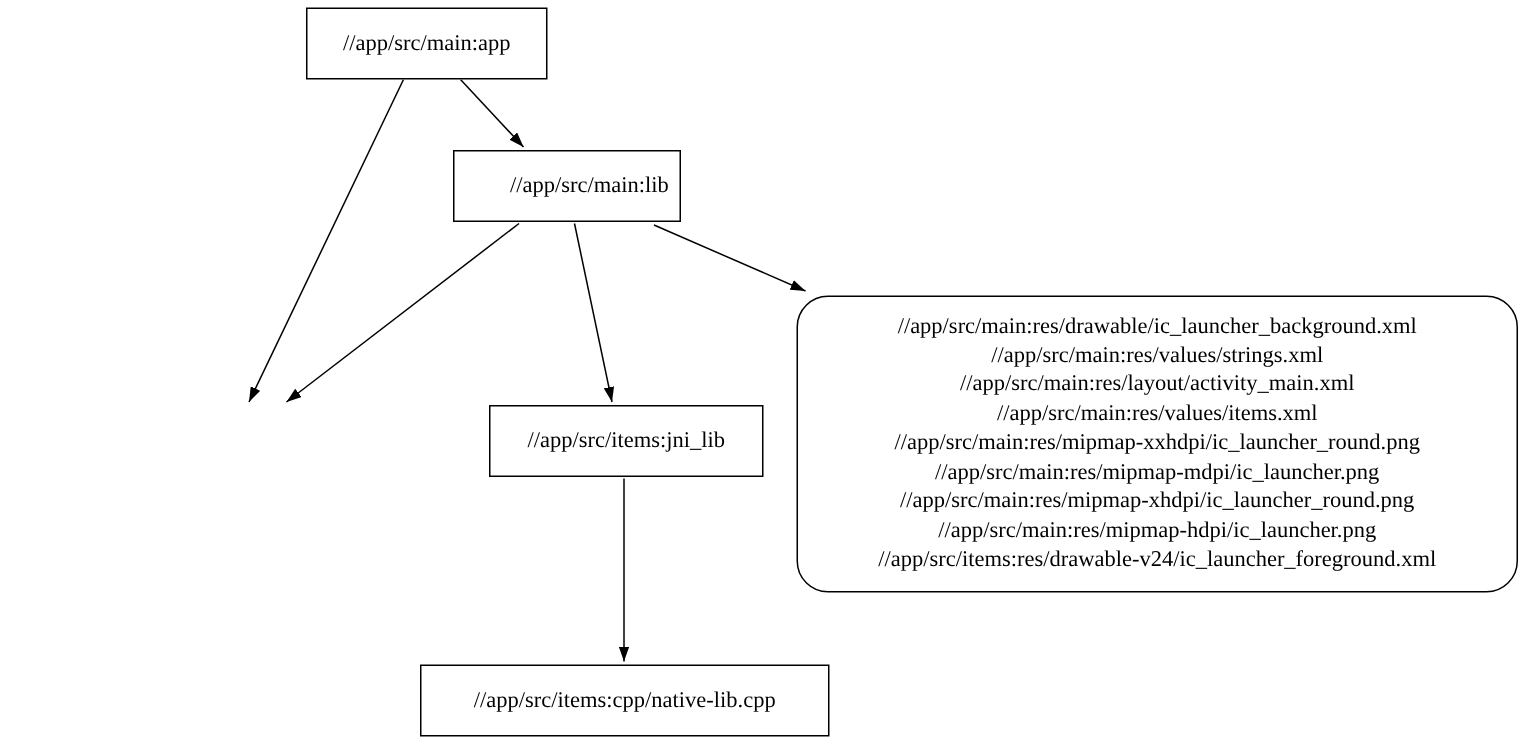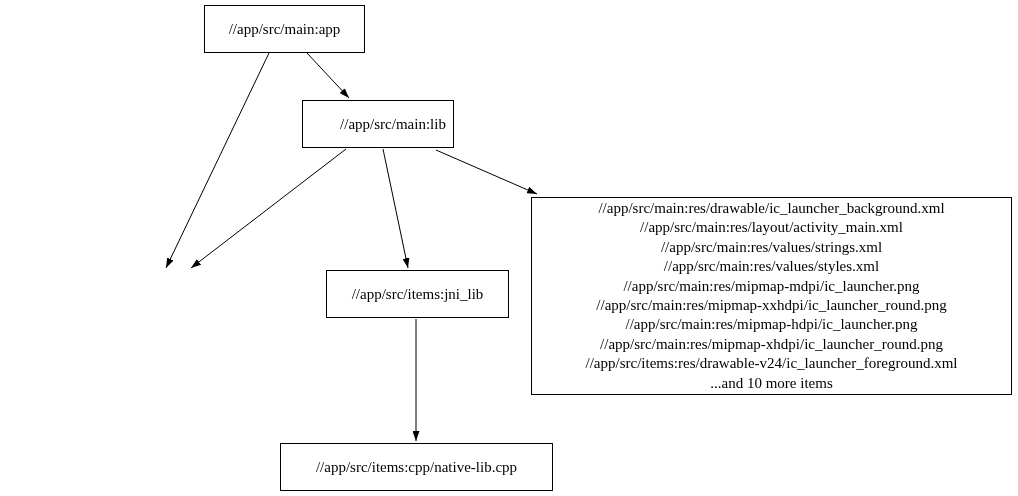--- a/index.html
+++ b/index.html
@@ -42,21 +42,21 @@
     justify-content: center;
   }
   .node.multi span {
     display: block;
   }
   
   #node-app            { left: 204px; top: 5px;   width: 161px; height: 48px; }
   #node-lib            { left: 302px; top: 100px; width: 152px; height: 48px; padding-left: 30px; }
   #node-manifest       { left: 5px;   top: 270px; width: 296px; height: 48px; }
   #node-jni-lib        { left: 326px; top: 270px; width: 183px; height: 48px; }
-  #node-res            { left: 531px; top: 197px; width: 481px; height: 198px; }
+  #node-res            { left: 531px; top: 197px; width: 481px; height: 198px; border-radius: 21px; }
   #node-native-lib     { left: 280px; top: 443px; width: 273px; height: 48px; }
 </style>
 </head>
 <body>
 
 <div class="canvas">
 
   <svg class="edges" width="1018" height="496" viewBox="0 0 1018 496" xmlns="http://www.w3.org/2000/svg">
     <defs>
       <marker id="arrowhead" markerWidth="10" markerHeight="7" refX="10" refY="3.5" orient="auto" markerUnits="userSpaceOnUse">
@@ -79,28 +79,27 @@
     <span>//app/src/main:lib</span>
   </div>
 
 
   <div id="node-jni-lib" class="node">
     <span>//app/src/items:jni_lib</span>
   </div>
 
   <div id="node-res" class="node multi">
     <span>//app/src/main:res/drawable/ic_launcher_background.xml</span>
+    <span>//app/src/main:res/values/strings.xml</span>
     <span>//app/src/main:res/layout/activity_main.xml</span>
-    <span>//app/src/main:res/values/strings.xml</span>
-    <span>//app/src/main:res/values/styles.xml</span>
+    <span>//app/src/main:res/values/items.xml</span>
+    <span>//app/src/main:res/mipmap-xxhdpi/ic_launcher_round.png</span>
     <span>//app/src/main:res/mipmap-mdpi/ic_launcher.png</span>
-    <span>//app/src/main:res/mipmap-xxhdpi/ic_launcher_round.png</span>
+    <span>//app/src/main:res/mipmap-xhdpi/ic_launcher_round.png</span>
     <span>//app/src/main:res/mipmap-hdpi/ic_launcher.png</span>
-    <span>//app/src/main:res/mipmap-xhdpi/ic_launcher_round.png</span>
     <span>//app/src/items:res/drawable-v24/ic_launcher_foreground.xml</span>
-    <span>...and 10 more items</span>
   </div>
 
   <div id="node-native-lib" class="node">
     <span>//app/src/items:cpp/native-lib.cpp</span>
   </div>
 
 </div>
 
 </body></html>

